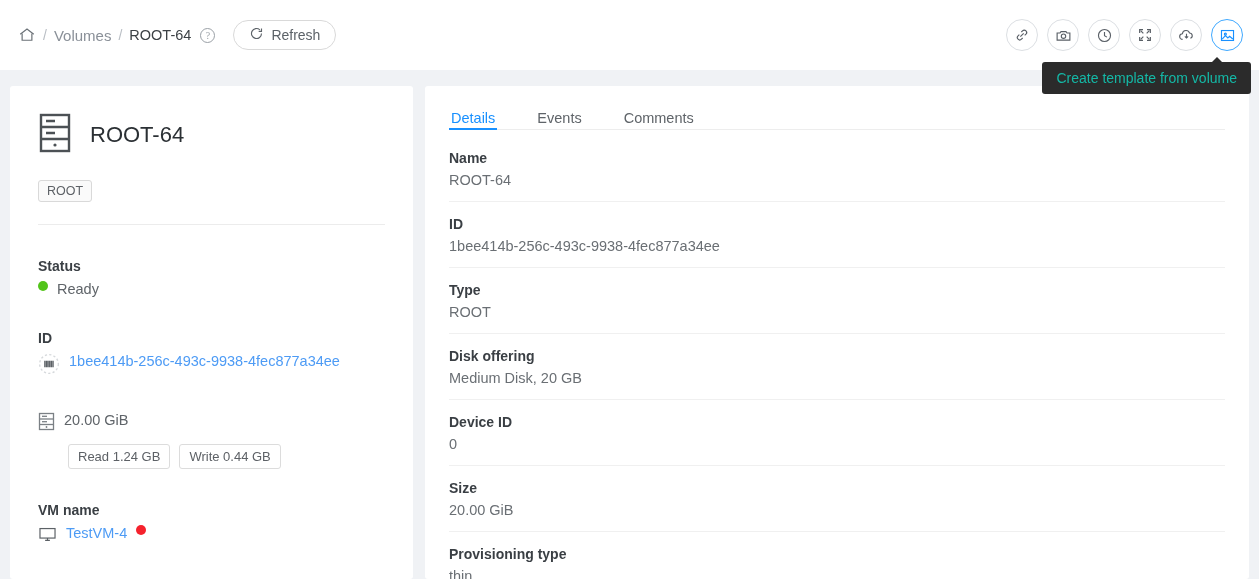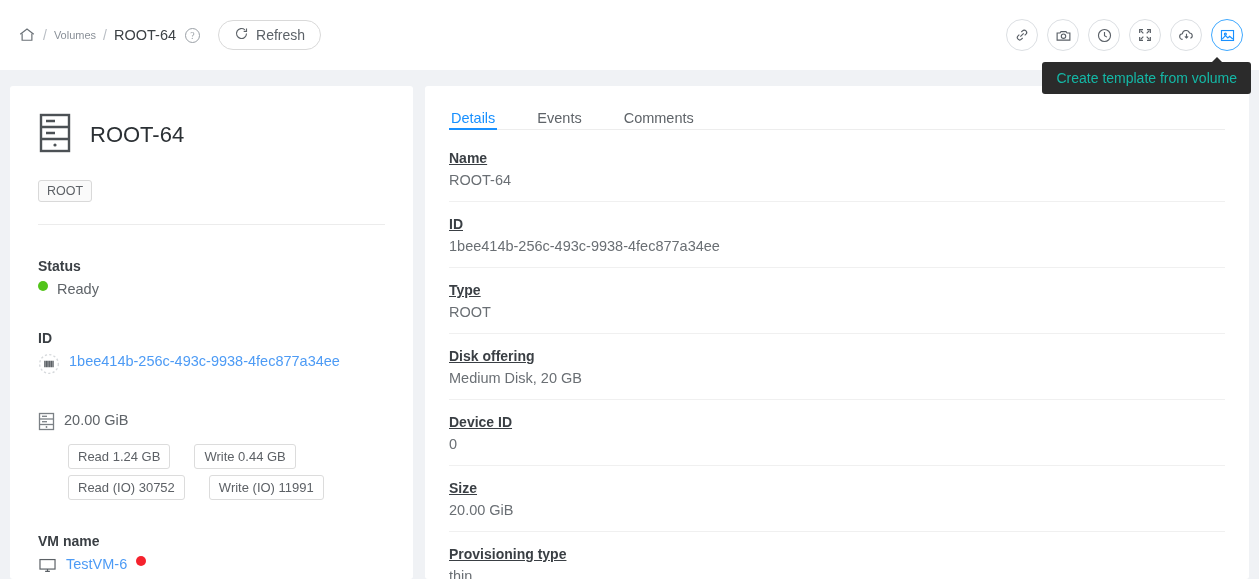--- a/index.html
+++ b/index.html
@@ -17,21 +17,21 @@
     height: 70px;
     background: #ffffff;
     display: flex;
     align-items: center;
     padding: 0 16px 0 18px;
   }
   .breadcrumb { display: flex; align-items: center; gap: 7px; }
   .home-icon { display: flex; align-items: center; color: #6b7177; }
   .crumb-sep { color: #b9bec4; font-size: 14px; }
   .crumb-link {
-    color: #8a9098; font-size: 11px; cursor: pointer;
+    color: #8a9098; font-size: 15px; cursor: pointer;
   }
   .crumb-current { color: #3c4145; font-size: 14.5px; }
   .help-icon {
     width: 15px; height: 15px; border: 1.3px solid #9aa0a6;
     border-radius: 50%; color: #9aa0a6; font-size: 10px;
     display: flex; align-items: center; justify-content: center;
     margin-left: 2px; cursor: pointer; font-family: "Liberation Serif", serif;
   }
   .refresh-btn {
     margin-left: 18px;
@@ -100,21 +100,21 @@
   .field-label {
     font-size: 14px; font-weight: bold; color: #3a3f44;
     margin-bottom: 7px;
   }
   .field-value { font-size: 14.5px; color: #5f6469; }
   .value-row { display: flex; gap: 9px; }
   .dot { width: 10px; height: 10px; border-radius: 50%; display: inline-block; }
   .link { color: #4d9bf5; cursor: pointer; font-size: 14.5px; }
 
   .stat-chips { margin-top: 9px; padding-left: 30px; }
-  .chip-row { display: flex; gap: 24px; margin-bottom: 6px; }
+  .chip-row { display: flex; gap: 9px; margin-bottom: 6px; }
   .chip {
     border: 1px solid #dcdcdc; border-radius: 3px;
     background: #fff; color: #5d6166;
     font-size: 13px; padding: 4px 9px; cursor: pointer;
   }
 
   
   .tabs { display: flex; gap: 38px; border-bottom: 1px solid #ededed; }
   .tab {
     font-size: 14.5px; color: #5f6469;
@@ -123,21 +123,21 @@
   }
   .tab.active { color: #1890ff; }
   .tab.active::after {
     content: ""; position: absolute; left: 0; right: 0; bottom: -1px;
     height: 2px; background: #1890ff;
   }
 
   .detail-list { padding-top: 6px; }
   .detail-item { padding: 14px 0 13px 0; border-bottom: 1px solid #f0f0f0; }
   .detail-label {
-    font-size: 14px; font-weight: bold; color: #3a3f44; margin-bottom: 6px; text-decoration: underline;
+    font-size: 14px; font-weight: bold; color: #3a3f44; margin-bottom: 6px;
   }
   .detail-value { font-size: 14.5px; color: #6a6f74; }
 </style>
 </head>
 <body>
 
 <div class="header">
   <div class="breadcrumb">
     <span class="home-icon">
       <svg width="18" height="18" viewBox="0 0 24 24" fill="none" stroke="currentColor" stroke-width="1.6">
@@ -269,38 +269,34 @@
             <circle cx="8.5" cy="15" r="0.9" fill="#7b8085" stroke="none"></circle>
           </svg>
         </span>
         <span class="field-value">20.00 GiB</span>
       </div>
       <div class="stat-chips">
         <div class="chip-row">
           <span class="chip">Read 1.24 GB</span>
           <span class="chip">Write 0.44 GB</span>
         </div>
-        <div class="chip-row">
-          <span class="chip">Read (IO) 30752</span>
-          <span class="chip">Write (IO) 11991</span>
-        </div>
       </div>
     </div>
 
     <div class="field">
       <div class="field-label">VM name</div>
       <div class="value-row">
         <span>
           <svg width="19" height="19" viewBox="0 0 24 24" fill="none" stroke="#5c6166" stroke-width="1.5">
             <rect x="2.5" y="4.5" width="19" height="12"></rect>
             <path d="M9 19.5h6"></path>
               <path d="M12 16.5v3"></path>
           </svg>
         </span>
-        <span class="link">TestVM-6</span>
+        <span class="link">TestVM-4</span>
         <span class="dot" style="background:#f5222d"></span>
       </div>
     </div>
   </div>
 
   <div class="card card-right">
     <div class="tabs">
       <div class="tab active">Details</div>
       <div class="tab">Events</div>
       <div class="tab">Comments</div>

